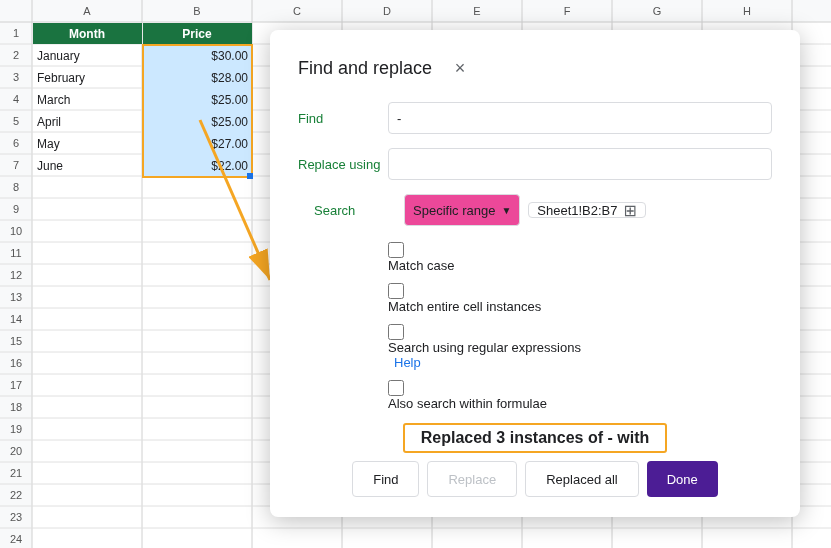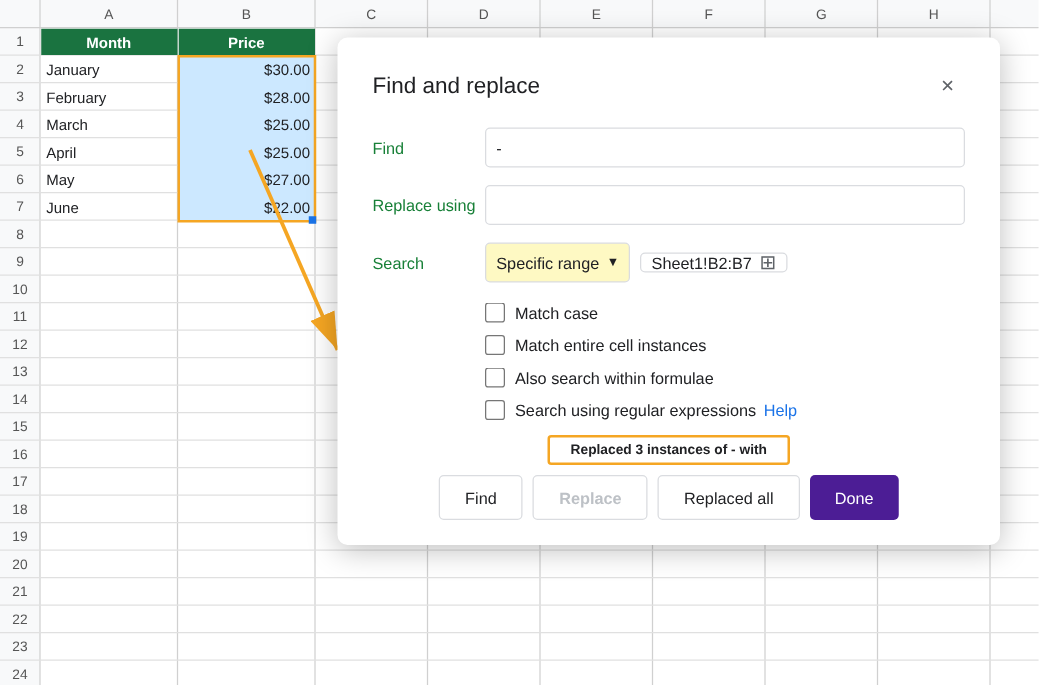--- a/index.html
+++ b/index.html
@@ -20,21 +20,20 @@
       left: 270px;
       width: 530px;
       background: #fff;
       border-radius: 8px;
       box-shadow: 0 4px 24px rgba(0,0,0,0.25);
       padding: 24px 28px 20px 28px;
     }
 
     .dialog-header {
       display: flex;
-      justify-content: space-between;
       align-items: center;
       margin-bottom: 20px;
       gap: 14px;
     }
     .dialog-title {
       font-size: 18px;
       font-weight: 400;
       color: #202124;
     }
     .close-btn {
@@ -71,34 +70,35 @@
       padding: 0 8px;
       font-size: 13px;
       outline: none;
       color: #202124;
     }
 
     .search-row {
       display: flex;
       align-items: center;
       margin-bottom: 16px;
+      margin-left: 16px;
     }
     .search-label {
       width: 90px;
       color: #188038;
       font-size: 13px;
       flex-shrink: 0;
     }
     .search-dropdown {
       height: 32px;
       border: 1px solid #dadce0;
       border-radius: 4px;
       padding: 0 8px;
       font-size: 13px;
-      background: #fef9c3;
+      background: #ec4899;
       cursor: pointer;
       display: flex;
       align-items: center;
       gap: 6px;
       color: #202124;
       margin-right: 8px;
     }
     .range-input-container {
       display: flex;
       align-items: center;
@@ -112,23 +112,24 @@
       font-size: 13px;
       color: #202124;
     }
     .grid-icon {
       color: #5f6368;
       font-size: 16px;
     }
 
     .checkbox-row {
       display: flex;
-      align-items: flex-end;
+      align-items: flex-start;
       margin-bottom: 10px;
       padding-left: 90px;
+      flex-direction: column;
     }
     .checkbox-row input[type="checkbox"] {
       margin-right: 8px;
       width: 16px;
       height: 16px;
     }
     .checkbox-label {
       font-size: 13px;
       color: #202124;
     }
@@ -142,21 +143,21 @@
     
     .status-bar {
       margin: 12px 0 8px 0;
       display: flex;
       justify-content: center;
     }
     .status-message {
       border: 2px solid #f5a623;
       border-radius: 3px;
       padding: 4px 16px;
-      font-size: 11px;
+      font-size: 16px;
       font-weight: bold;
       color: #202124;
       background: #fff;
     }
 
     
     .button-row {
       display: flex;
       justify-content: center;
       gap: 8px;
@@ -173,21 +174,20 @@
     .btn-outline {
       background: #fff;
       border: 1px solid #dadce0;
       color: #202124;
     }
     .btn-outline-disabled {
       background: #fff;
       border: 1px solid #dadce0;
       color: #bdc1c6;
       cursor: default;
-      font-weight: bold;
     }
     .btn-primary {
       background: #4c1d95;
       border: none;
       color: #fff;
     }
 
     
     .full-grid {
       position: absolute;
@@ -351,26 +351,26 @@
   <div class="checkbox-row">
     <input type="checkbox" style="">
     <span class="checkbox-label">Match case</span>
   </div>
   <div class="checkbox-row">
     <input type="checkbox" style="">
     <span class="checkbox-label">Match entire cell instances</span>
   </div>
   <div class="checkbox-row">
     <input type="checkbox" style="">
-    <span class="checkbox-label">Also search within formulae</span>
+    <span class="checkbox-label">Search using regular expressions</span>
+    <a href="#" class="help-link">Help</a>
   </div>
   <div class="checkbox-row">
     <input type="checkbox" style="">
-    <span class="checkbox-label">Search using regular expressions</span>
-    <a href="#" class="help-link">Help</a>
+    <span class="checkbox-label">Also search within formulae</span>
   </div>
 
   <div class="status-bar">
     <div class="status-message">Replaced 3 instances of - with</div>
   </div>
 
   <div class="button-row">
     <button class="btn btn-outline">Find</button>
     <button class="btn btn-outline-disabled">Replace</button>
     <button class="btn btn-outline">Replaced all</button>

